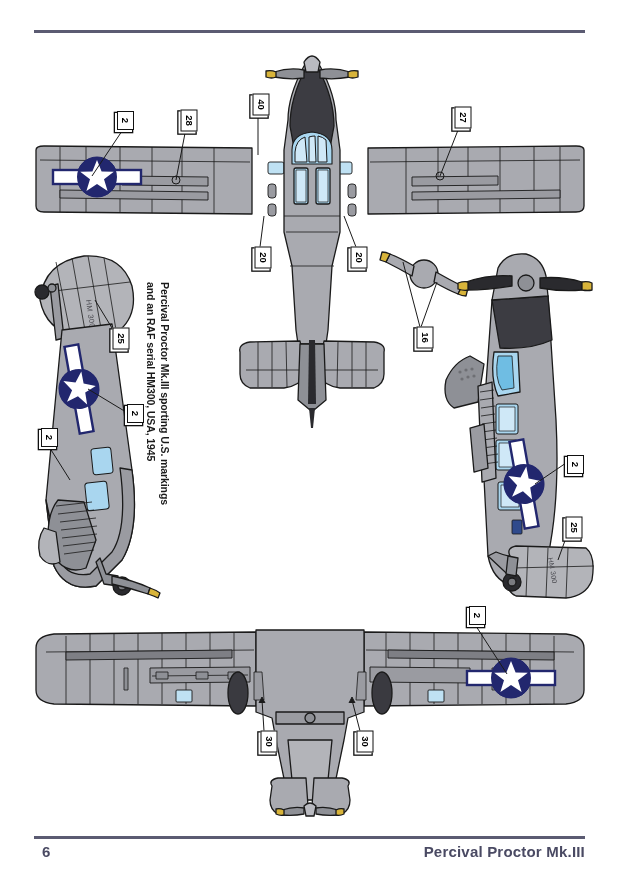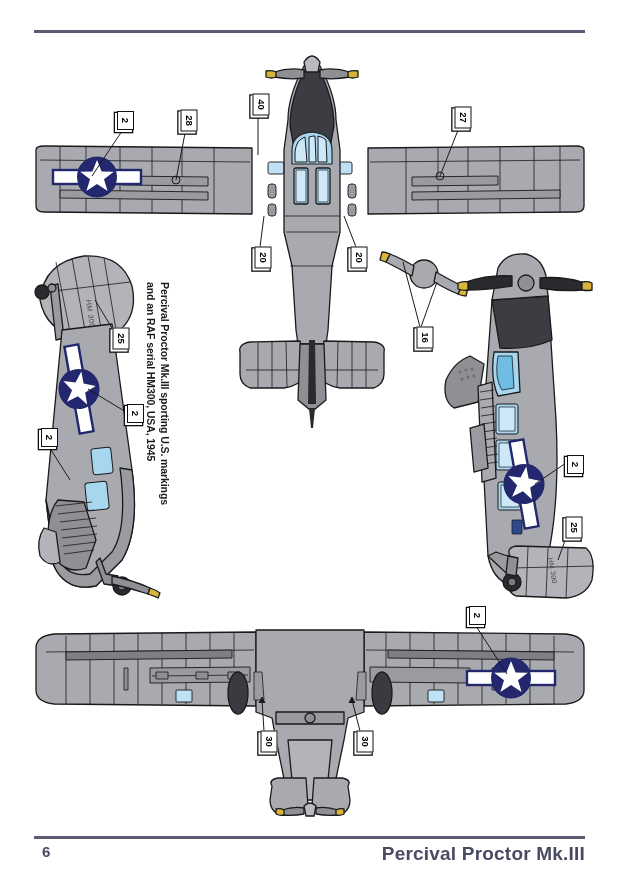--- a/index.html
+++ b/index.html
@@ -11,21 +11,21 @@
   
   .page{position:absolute;inset:0;background:#fff;}
 
   .rule{position:absolute;background:#5b5b72;}
   .rule-top{left:34px;top:30px;width:551px;height:3px;}
   .rule-bottom{left:34px;top:836px;width:551px;height:3px;}
 
   .footer-left{position:absolute;left:42px;top:843px;
      font-size:15px;font-weight:bold;color:#4a4a63;letter-spacing:.5px;}
   .footer-right{position:absolute;right:36px;top:843px;
-     font-size:19px;font-weight:bold;color:#4a4a63;letter-spacing:.2px;}
+     font-size:15px;font-weight:bold;color:#4a4a63;letter-spacing:.2px;}
 
   
   .caption{
      position:absolute;left:172px;top:282px;
      width:232px;
      transform:rotate(90deg);
      transform-origin:0 0;
      font-size:10.5px;font-weight:bold;color:#1a1a1a;
      line-height:14px;letter-spacing:-0.1px;
      white-space:pre-line;

